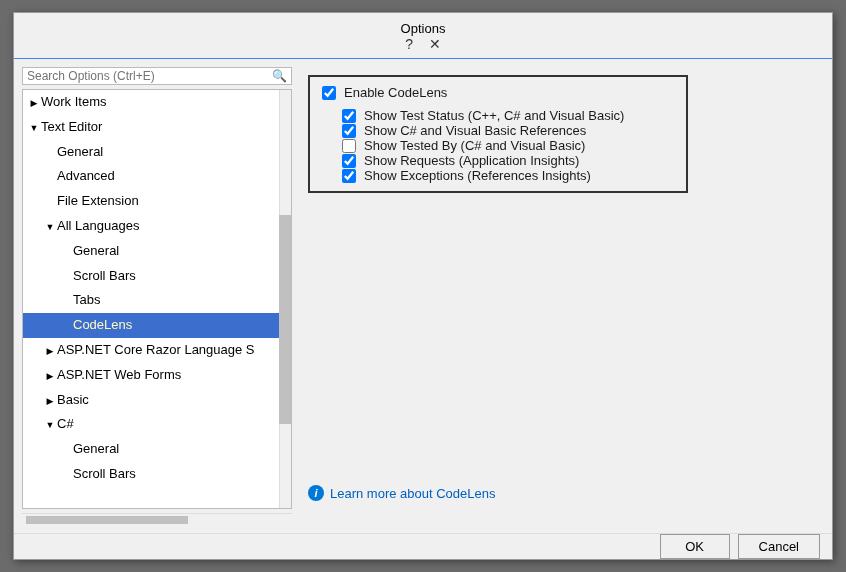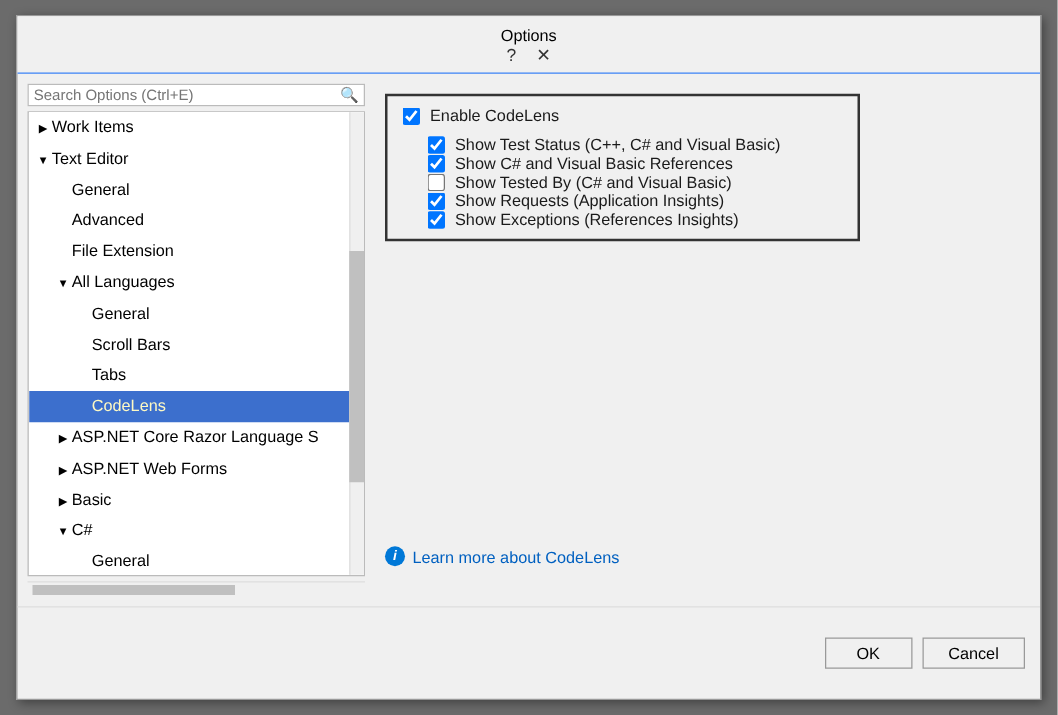--- a/index.html
+++ b/index.html
@@ -189,21 +189,21 @@
       justify-content: center;
       font-size: 11px;
       font-style: italic;
       font-weight: bold;
       flex-shrink: 0;
     }
     .dialog-footer {
       display: flex;
       justify-content: flex-end;
       gap: 8px;
-      padding: 24px 12px;
+      padding: 0 12px;
       border-top: 1px solid #ddd;
     }
     .footer-btn {
       padding: 4px 20px;
       font-size: 13px;
       cursor: pointer;
       background: #f0f0f0;
       border: 1px solid #999;
       min-width: 70px;
     }

